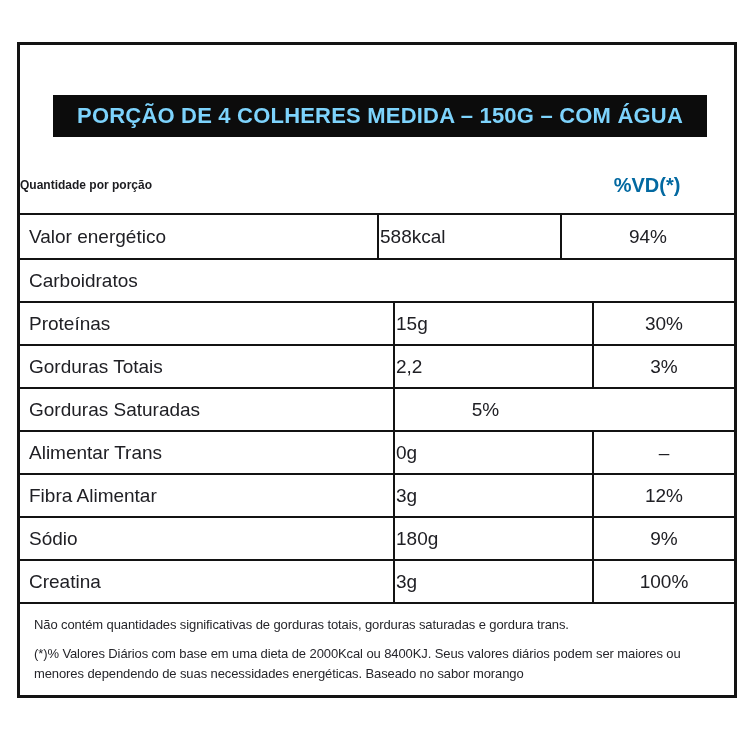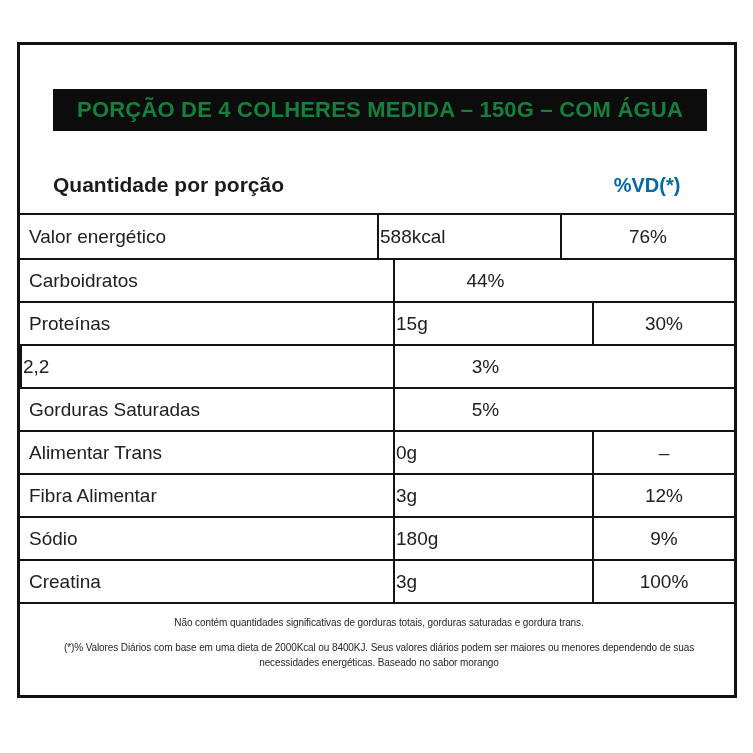--- a/index.html
+++ b/index.html
@@ -12,42 +12,41 @@
   }
   .frame {
     position: absolute;
     left: 17px; top: 42px;
     width: 720px; height: 656px;
     border: 3px solid #131313;
     background: #ffffff;
   }
   .title-bar {
     position: absolute;
-    left: 33px; top: 44px;
+    left: 33px; top: 50px;
     width: 654px; height: 42px;
     background: #0c0c0c;
-    color: #15803d;
+    color: #7dd3fc;
     display: flex; align-items: center; justify-content: center;
     font-size: 22px; font-weight: 700;
     letter-spacing: 0.2px;
     white-space: nowrap;
   }
   .header-row {
     position: absolute;
     left: 0; top: 112px;
     width: 714px; height: 56px;
     display: grid;
     grid-template-columns: 357px 183px 1fr;
     align-items: center;
   }
   .header-left {
     grid-column: 1 / span 2;
-    font-size: 21px; font-weight: 700;
+    font-size: 12px; font-weight: 700;
     color: #1c1c20;
-    margin-left: 33px;
   }
   .header-right {
     grid-column: 3;
     text-align: center;
     font-size: 20px; font-weight: 700;
     color: #0369a1;
   }
   .nutrition-table {
     position: absolute;
     left: 0; top: 168px;
@@ -66,59 +65,58 @@
     font-size: 19px;
     color: #202025;
   }
   .cell-nutrient { padding-left: 9px; }
   .cell-amount { border-left: 2px solid #131313; padding-left: 1px; }
   .cell-vd { border-left: 2px solid #131313; justify-content: center; }
   .footnotes {
     position: absolute;
     left: 14px; top: 570px;
     width: 690px;
-    font-size: 10px;
+    font-size: 13px;
     color: #26262b;
     line-height: 1.55;
     letter-spacing: -0.1px;
-    text-align: center;
   }
   .footnote-significant { margin-bottom: 9px; }
 </style>
 </head>
 <body>
 
 <div class="frame">
 
   <div class="title-bar">PORÇÃO DE 4 COLHERES MEDIDA – 150G – COM ÁGUA</div>
 
   <div class="header-row">
     <div class="header-left">Quantidade por porção</div>
     <div class="header-right">%VD(*)</div>
   </div>
 
   <div class="nutrition-table">
     <div class="t-row">
       <div class="cell cell-nutrient">Valor energético</div>
       <div class="cell cell-amount">588kcal</div>
-      <div class="cell cell-vd">76%</div>
+      <div class="cell cell-vd">94%</div>
     </div>
 
     <div class="t-row">
       <div class="cell cell-nutrient">Carboidratos</div>
-      <div class="cell cell-vd">44%</div>
     </div>
 
     <div class="t-row">
       <div class="cell cell-nutrient">Proteínas</div>
       <div class="cell cell-amount">15g</div>
       <div class="cell cell-vd">30%</div>
     </div>
 
     <div class="t-row">
+      <div class="cell cell-nutrient">Gorduras Totais</div>
       <div class="cell cell-amount">2,2</div>
       <div class="cell cell-vd">3%</div>
     </div>
 
     <div class="t-row">
       <div class="cell cell-nutrient">Gorduras Saturadas</div>
       <div class="cell cell-vd">5%</div>
     </div>
 
     <div class="t-row">

